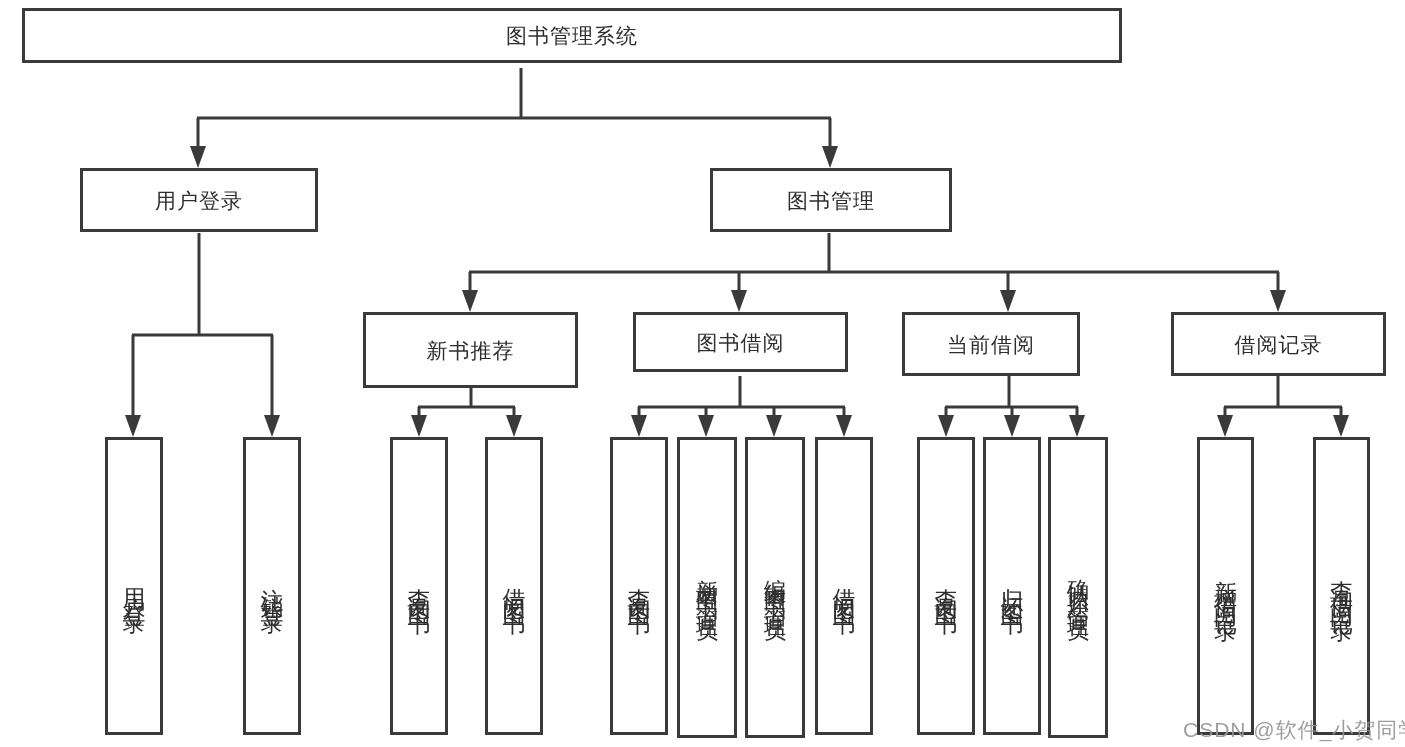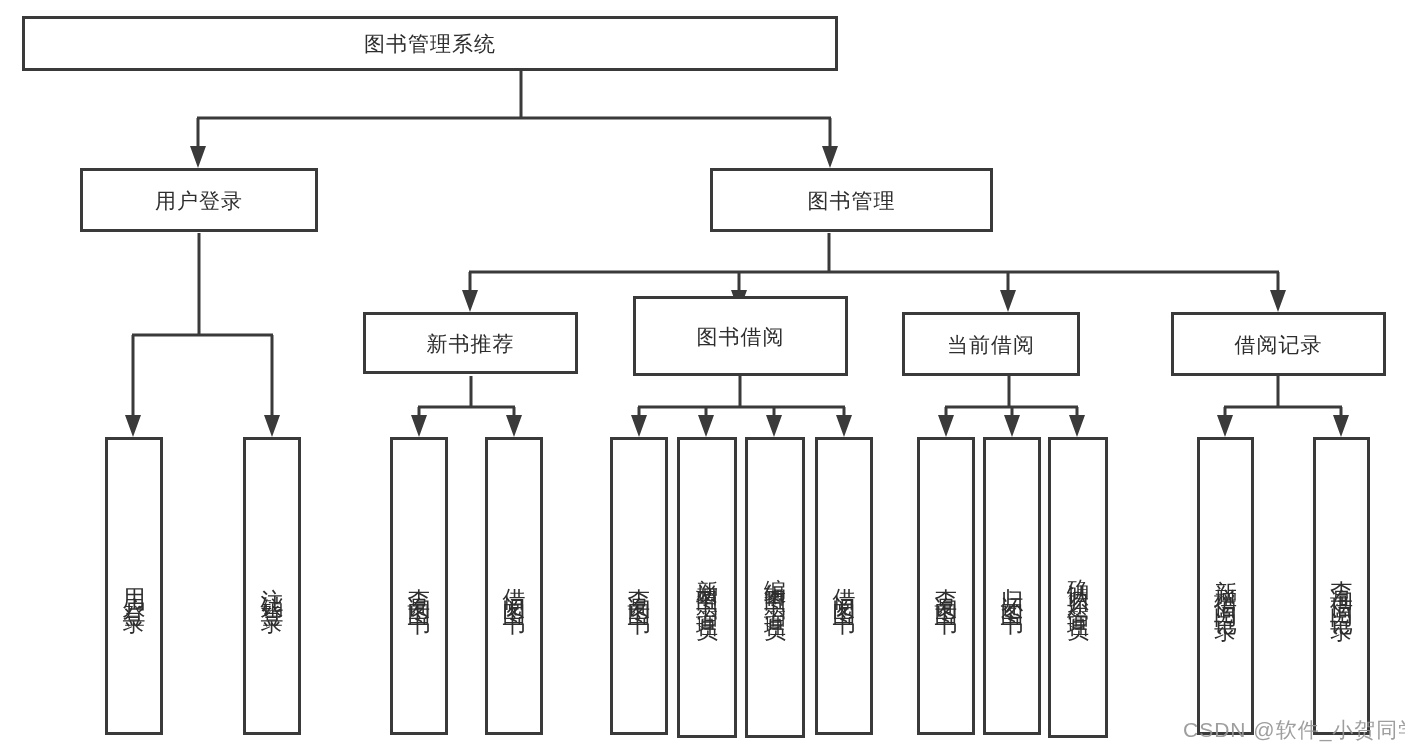--- a/index.html
+++ b/index.html
@@ -50,35 +50,35 @@
              M1278 376 V407 M1224 407 H1342 M1225 407 V421 M1341 407 V421"></path>
     <path fill="#3a3a3a" stroke="none" d="M190 146 H206 L198 168 Z  M822 146 H838 L830 168 Z
              M462 290 H478 L470 312 Z  M731 290 H747 L739 312 Z  M1000 290 H1016 L1008 312 Z  M1270 290 H1286 L1278 312 Z
              M125 415 H141 L133 437 Z  M264 415 H280 L272 437 Z
              M411 415 H427 L419 437 Z  M506 415 H522 L514 437 Z
              M631 415 H647 L639 437 Z  M698 415 H714 L706 437 Z  M766 415 H782 L774 437 Z  M836 415 H852 L844 437 Z
              M938 415 H954 L946 437 Z  M1004 415 H1020 L1012 437 Z  M1069 415 H1085 L1077 437 Z
              M1217 415 H1233 L1225 437 Z  M1333 415 H1349 L1341 437 Z"></path>
   </svg>
 
-  <div class="box hbox" style="left:22px;top:16px;width:816px;height:55px">
+  <div class="box hbox" style="left:22px;top:8px;width:1100px;height:55px">
     <span>图书管理系统</span>
   </div>
 
   <div class="box hbox" style="left:80px;top:168px;width:238px;height:64px">
     <span>用户登录</span>
   </div>
-  <div class="box hbox" style="left:710px;top:168px;width:283px;height:64px">
+  <div class="box hbox" style="left:710px;top:168px;width:242px;height:64px">
     <span>图书管理</span>
   </div>
 
-  <div class="box hbox" style="left:363px;top:312px;width:215px;height:62px">
+  <div class="box hbox" style="left:363px;top:312px;width:215px;height:76px">
     <span>新书推荐</span>
   </div>
-  <div class="box hbox" style="left:633px;top:296px;width:215px;height:80px">
+  <div class="box hbox" style="left:633px;top:312px;width:215px;height:60px">
     <span>图书借阅</span>
   </div>
   <div class="box hbox" style="left:902px;top:312px;width:178px;height:64px">
     <span>当前借阅</span>
   </div>
   <div class="box hbox" style="left:1171px;top:312px;width:215px;height:64px">
     <span>借阅记录</span>
   </div>
 
   <div class="box vbox" style="left:105px;top:437px;width:58px;height:298px">

